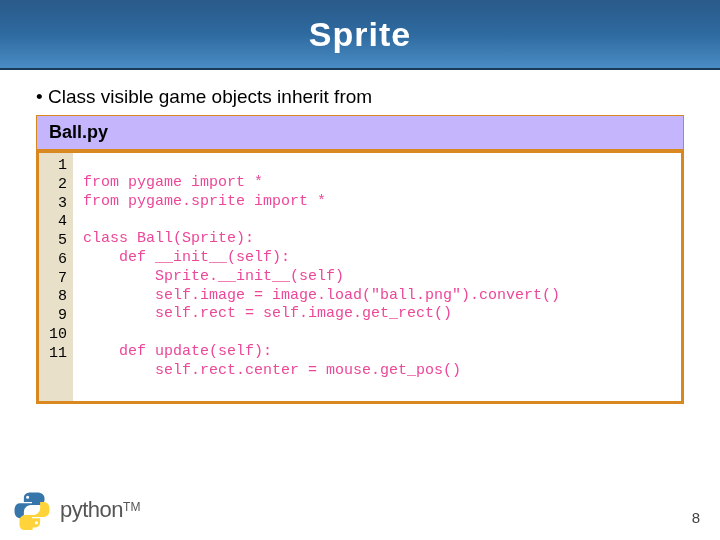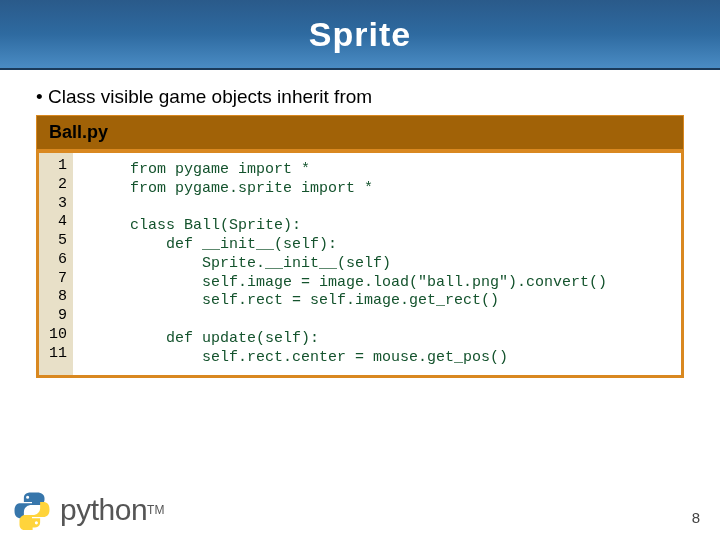--- a/index.html
+++ b/index.html
@@ -10,40 +10,40 @@
     background: linear-gradient(to bottom, #2a5a8a 0%, #2e6aa0 50%, #4a8cc4 100%);
     border-bottom: 2px solid #1a3a5a;
     display: flex; align-items: center; justify-content: center;
   }
   .title { color: #fff; font-size: 34px; font-weight: bold; letter-spacing: 1px; }
   .body { padding: 16px 36px 0 36px; }
   .bullet { font-size: 19px; color: #000; margin-bottom: 7px; }
   .bullet::before { content: "• "; }
   .code-box { margin-top: 6px; }
   .code-header {
-    background: #a16207; color: #000; font-weight: bold;
+    background: #c4b5fd; color: #000; font-weight: bold;
     font-size: 18px; padding: 6px 12px; border: 1px solid #d98820;
   }
   .code-body {
     display: flex; border: 3px solid #d98820; background: #fff;
     font-family: "Courier New", monospace; font-size: 15px;
   }
   .gutter {
     background: #e8e0c8; color: #000; text-align: right;
     padding: 4px 6px 4px 10px; line-height: 1.25; white-space: pre;
   }
   .code {
-    padding: 8px 10px; white-space: pre; color: #14532d; line-height: 1.25; flex: 1; margin-left: 47px;
+    padding: 21px 10px; white-space: pre; color: #ec4899; line-height: 1.25; flex: 1;
   }
   .footer {
     position: absolute; left: 12px; bottom: 10px;
     display: flex; align-items: center; gap: 8px;
   }
   .py-logo { width: 40px; height: 40px; }
-  .py-word { font-size: 30px; color: #555; letter-spacing: -0.5px; font-weight: 400; }
+  .py-word { font-size: 22px; color: #555; letter-spacing: -0.5px; font-weight: 400; }
   .tm { font-size: 12px; vertical-align: super; color: #555; }
   .pagenum {
     position: absolute; right: 20px; bottom: 14px;
     font-size: 15px; color: #444;
   }
 </style>
 </head>
 <body>
 
 <div class="slide">

